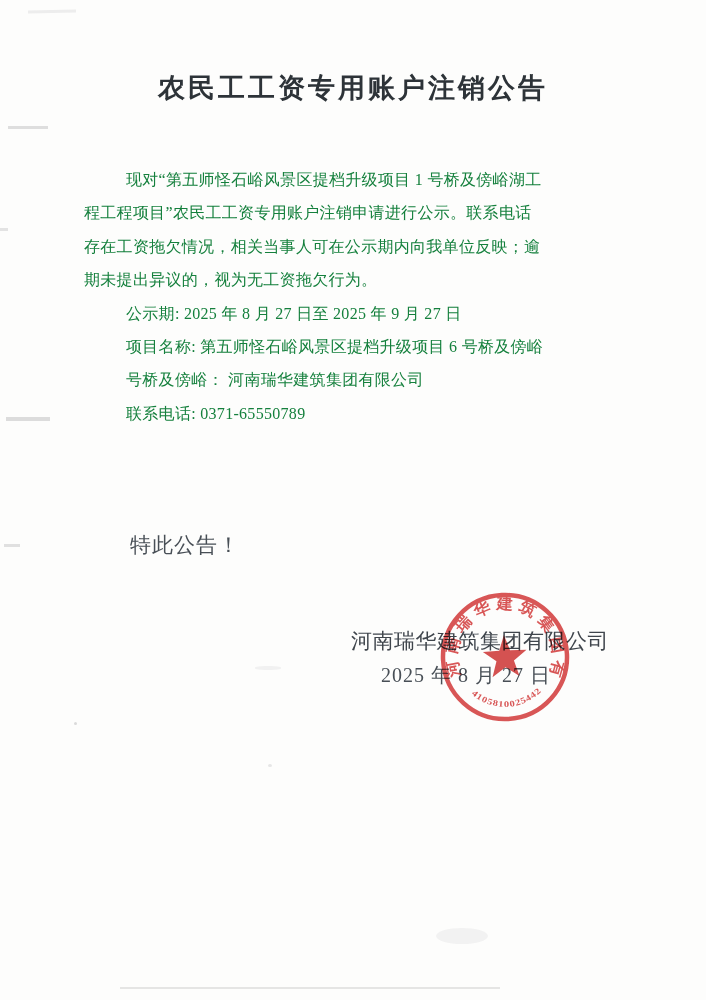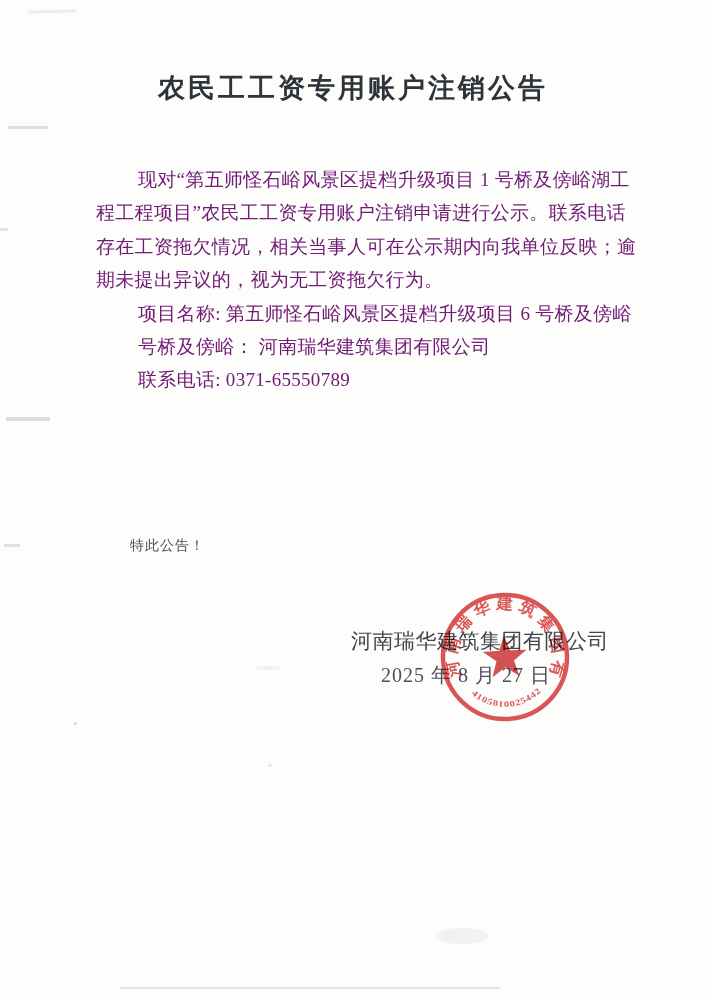--- a/index.html
+++ b/index.html
@@ -8,28 +8,28 @@
     background:#fdfdfc;
     font-family:"Liberation Serif","DejaVu Serif",serif;
   }
   .page{position:absolute;inset:0;}
   .title{
     position:absolute;left:0;top:70px;width:706px;
     text-align:center;font-size:27px;font-weight:bold;
     color:#2d3338;letter-spacing:3px;
   }
   .body-block{
-    position:absolute;left:96px;top:163px;width:540px;
-    font-size:19px;color:#701a75;letter-spacing:0.3px;
+    position:absolute;left:84px;top:163px;width:540px;
+    font-size:16px;color:#15803d;letter-spacing:0.3px;
   }
   .line{display:block;height:33.4px;line-height:33.4px;white-space:nowrap;}
   .indent{padding-left:42px;}
   .closing{
     position:absolute;left:130px;top:529px;
-    font-size:14px;color:#484f56;line-height:33.4px;letter-spacing:1px;
+    font-size:21px;color:#484f56;line-height:33.4px;letter-spacing:1px;
   }
   .sig-company{
     position:absolute;left:330px;top:627px;width:300px;text-align:center;
     font-size:21px;color:#3f454c;letter-spacing:0.5px;white-space:nowrap;
   }
   .sig-date{
     position:absolute;left:330px;top:662px;width:272px;text-align:center;
     font-size:20px;color:#484f56;letter-spacing:1px;white-space:nowrap;
   }
   .seal{
@@ -58,20 +58,21 @@
 
 <div class="page">
 
   <div class="title">农民工工资专用账户注销公告</div>
 
   <div class="body-block">
     <span class="line indent">现对“第五师怪石峪风景区提档升级项目 1 号桥及傍峪湖工</span>
     <span class="line">程工程项目”农民工工资专用账户注销申请进行公示。联系电话</span>
     <span class="line">存在工资拖欠情况，相关当事人可在公示期内向我单位反映；逾</span>
     <span class="line">期未提出异议的，视为无工资拖欠行为。</span>
+    <span class="line indent">公示期: 2025 年 8 月 27 日至 2025 年 9 月 27 日</span>
     <span class="line indent">项目名称: 第五师怪石峪风景区提档升级项目 6 号桥及傍峪</span>
     <span class="line indent">号桥及傍峪： 河南瑞华建筑集团有限公司</span>
     <span class="line indent">联系电话: 0371-65550789</span>
   </div>
 
   <div class="closing">特此公告！</div>
 
   <div class="sig-company">河南瑞华建筑集团有限公司</div>
 
   <div class="sig-date">2025 年 8 月 27 日</div>

